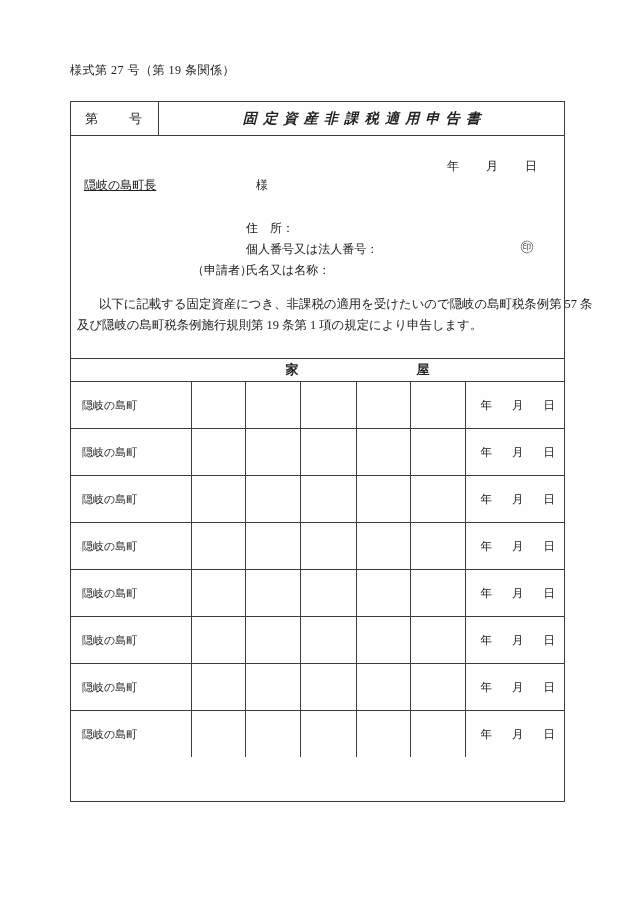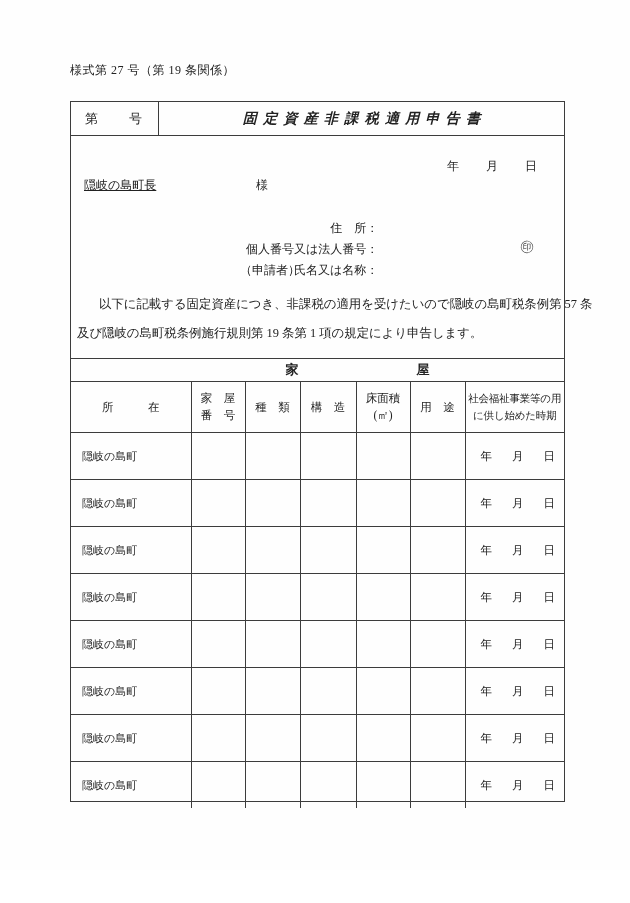--- a/index.html
+++ b/index.html
@@ -33,26 +33,26 @@
 
   
   .info-section { position:relative; height:222px; font-size:12px; }
   .date-line {
     position:absolute; top:22px; right:27px;
     display:flex; gap:27px; font-size:12px;
   }
   .addressee-line { position:absolute; top:41px; left:13px; right:0; height:16px;text-decoration:underline; }
   .addressee-honorific { position:absolute; left:172px; top:0; }
   .applicant-block { position:absolute; top:82px; left:121px; line-height:21px; }
-  .app-row { display:flex; white-space:nowrap;justify-content:flex-end; }
+  .app-row { display:flex; white-space:nowrap; }
   .app-left { width:54px; flex:none; }
   .seal { position:absolute; right:30px; top:102px; font-size:14px; color:#333; }
   .declaration { position:absolute; top:158px; left:0; right:0; padding:0 6px; line-height:21px; font-size:12.4px; }
   .decl-line1 { text-indent:22px; white-space:nowrap; }
-  .decl-line2 { white-space:nowrap;margin-top:8px; }
+  .decl-line2 { white-space:nowrap; }
 
   
   .asset-table {
     width:100%; border-collapse:collapse; table-layout:fixed; font-size:11.5px;
   }
   .asset-table td, .asset-table th { border:1px solid #3c3c3c; padding:0; font-weight:normal; overflow:hidden; }
   .asset-table td:first-child, .asset-table th:first-child { border-left:none; }
   .asset-table td:last-child, .asset-table th:last-child { border-right:none; }
   .asset-table tr:last-child td { border-bottom:none; }
 
@@ -132,38 +132,20 @@
       </colgroup>
       <tbody>
         <tr class="section-row">
           <td colspan="7">
             <div class="kaoku-wrap">
               <span>家</span>
               <span>屋</span>
             </div>
           </td>
         </tr>
-        <tr class="header-row">
-          <th>所　　　在</th>
-          <th>
-            <div>家　屋</div>
-            <div>番　号</div>
-          </th>
-          <th>種　類</th>
-          <th>構　造</th>
-          <th>
-            <div>床面積</div>
-            <div>(㎡)</div>
-          </th>
-          <th>用　途</th>
-          <th class="th-welfare">
-            <div>社会福祉事業等の用</div>
-            <div>に供し始めた時期</div>
-          </th>
-        </tr>
 
         <tr class="data-row">
           <td class="cell-location">隠岐の島町</td>
           <td></td>
           <td></td>
           <td></td>
           <td></td>
           <td></td>
           <td>
             <div class="date-cell-wrap">

